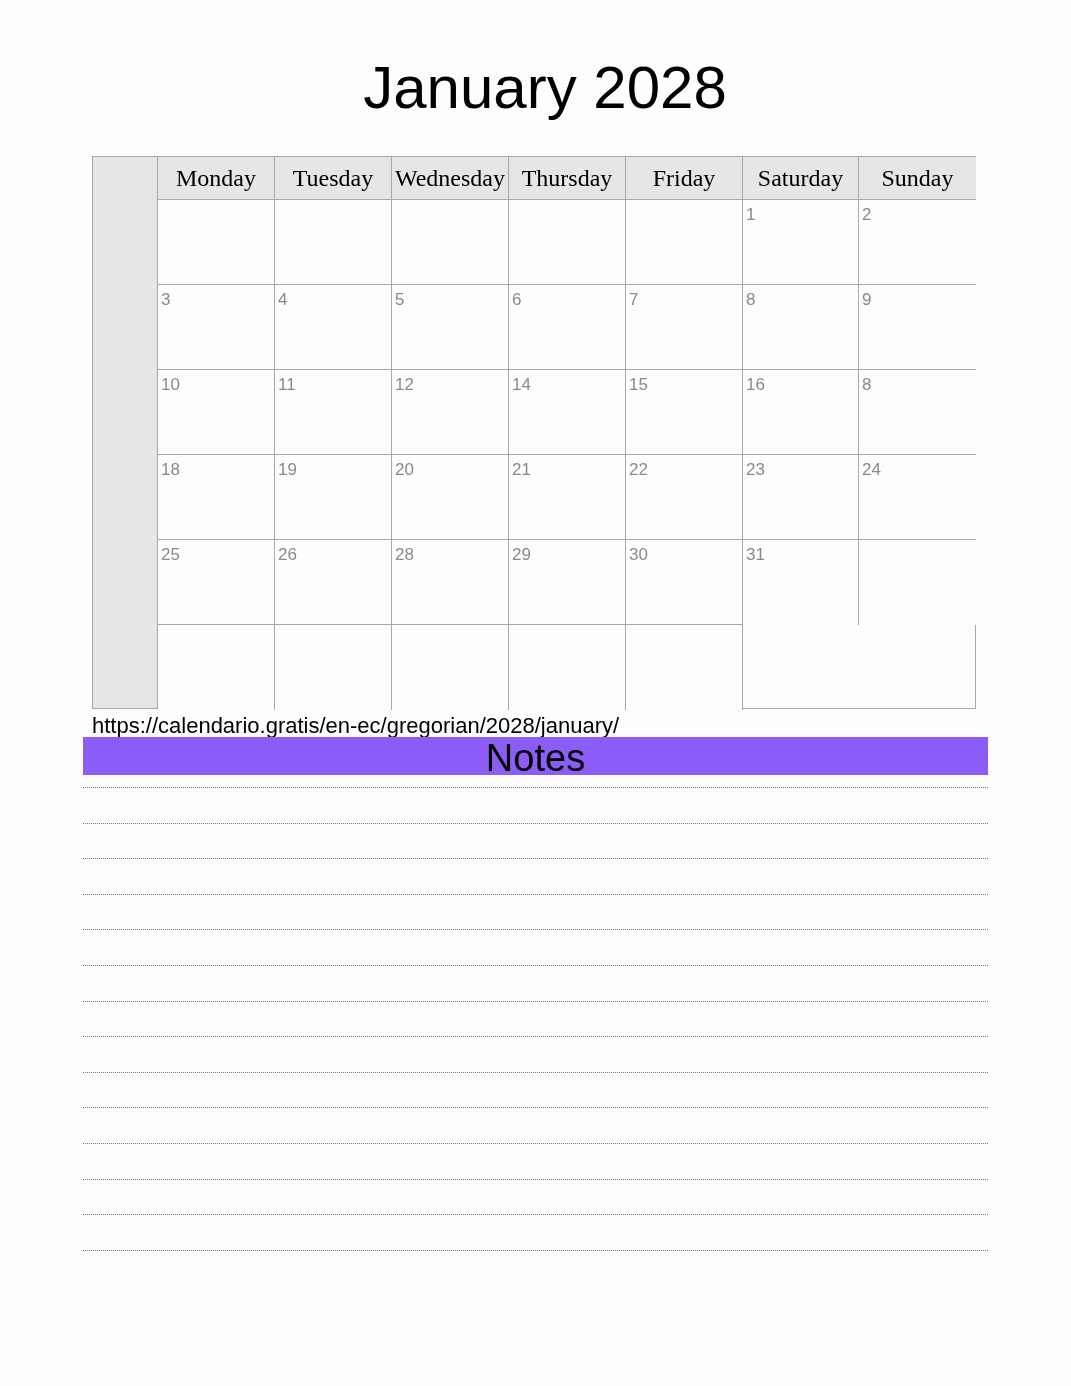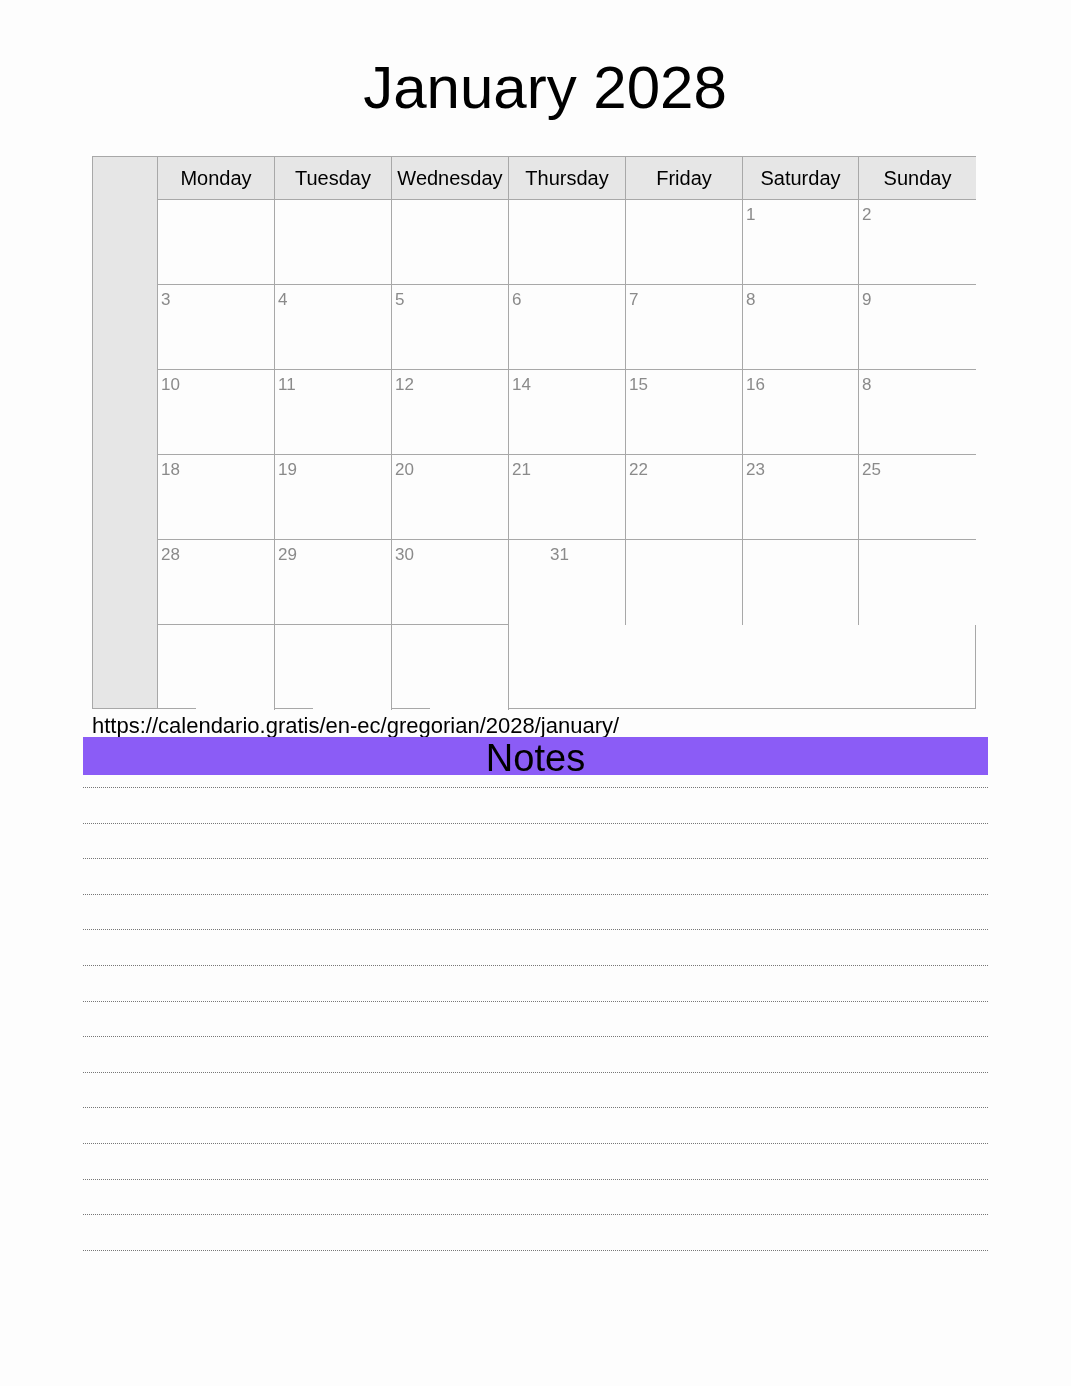--- a/index.html
+++ b/index.html
@@ -1,24 +1,24 @@
 <!DOCTYPE html>
 <html><head>
 <meta charset="utf-8">
 <style>
   html, body { margin: 0; padding: 0; }
   body { width: 1071px; height: 1386px; background: #fdfdfd; position: relative; font-family: "Liberation Sans", sans-serif; color: #000; overflow: hidden; }
   .title { position: absolute; left: 12px; top: 38px; width: 1066px; text-align: center; font-size: 60px; line-height: 100px; }
   .cal { position: absolute; left: 92px; top: 156px; width: 884px; height: 553px; border: 1px solid #a8a8a8; box-sizing: border-box; }
   .weekcol { position: absolute; left: 0; top: 0; width: 65px; height: 100%; background: #e6e6e6; border-right: 1px solid #a8a8a8; box-sizing: border-box; }
   .grid { position: absolute; left: 65px; top: 0; right: 0; bottom: 0; display: grid; grid-template-columns: 117px 117px 117px 117px 117px 116px 117px; grid-template-rows: 43px repeat(6, 85px); }
-  .hdr { background: #e6e6e6; border-right: 1px solid #a8a8a8; border-bottom: 1px solid #a8a8a8; display: flex; align-items: center; justify-content: center; font-size: 20px; box-sizing: border-box; }
+  .hdr { background: #e6e6e6; border-right: 1px solid #a8a8a8; border-bottom: 1px solid #a8a8a8; display: flex; align-items: center; justify-content: center; font-size: 24px; box-sizing: border-box; font-family: Liberation Serif, serif; }
   .cell { border-right: 1px solid #a8a8a8; border-bottom: 1px solid #a8a8a8; box-sizing: border-box; background: #fdfdfd; position: relative; }
   .grid > :nth-child(7n) { border-right: none; text-align: right; }
-  .grid > :nth-last-child(-n+7) { border-bottom: none; margin-left: 38px; }
+  .grid > :nth-last-child(-n+7) { border-bottom: none; }
   .num { position: absolute; left: 3px; top: 5px; font-size: 17px; color: #8a8a8a; }
   .url { position: absolute; left: 92px; top: 713px; font-size: 22px; }
   .notes-hdr { position: absolute; left: 83px; top: 737px; width: 905px; height: 38px; background: #8b5cf6; text-align: center; font-size: 38px; line-height: 42px; }
   .line { position: absolute; left: 83px; width: 905px; height: 0; border-top: 1px dotted #777; }
 </style>
 </head>
 <body>
 
 <div class="title">January 2028</div>
 
@@ -107,21 +107,27 @@
       <div class="cell">
         <span class="num">21</span>
       </div>
       <div class="cell">
         <span class="num">22</span>
       </div>
       <div class="cell">
         <span class="num">23</span>
       </div>
       <div class="cell">
+        <span class="num">24</span>
+      </div>
+      <div class="cell">
         <span class="num">25</span>
+      </div>
+      <div class="cell">
+        <span class="num">26</span>
       </div>
       <div class="cell">
         <span class="num">28</span>
       </div>
       <div class="cell">
         <span class="num">29</span>
       </div>
       <div class="cell">
         <span class="num">30</span>
       </div>

